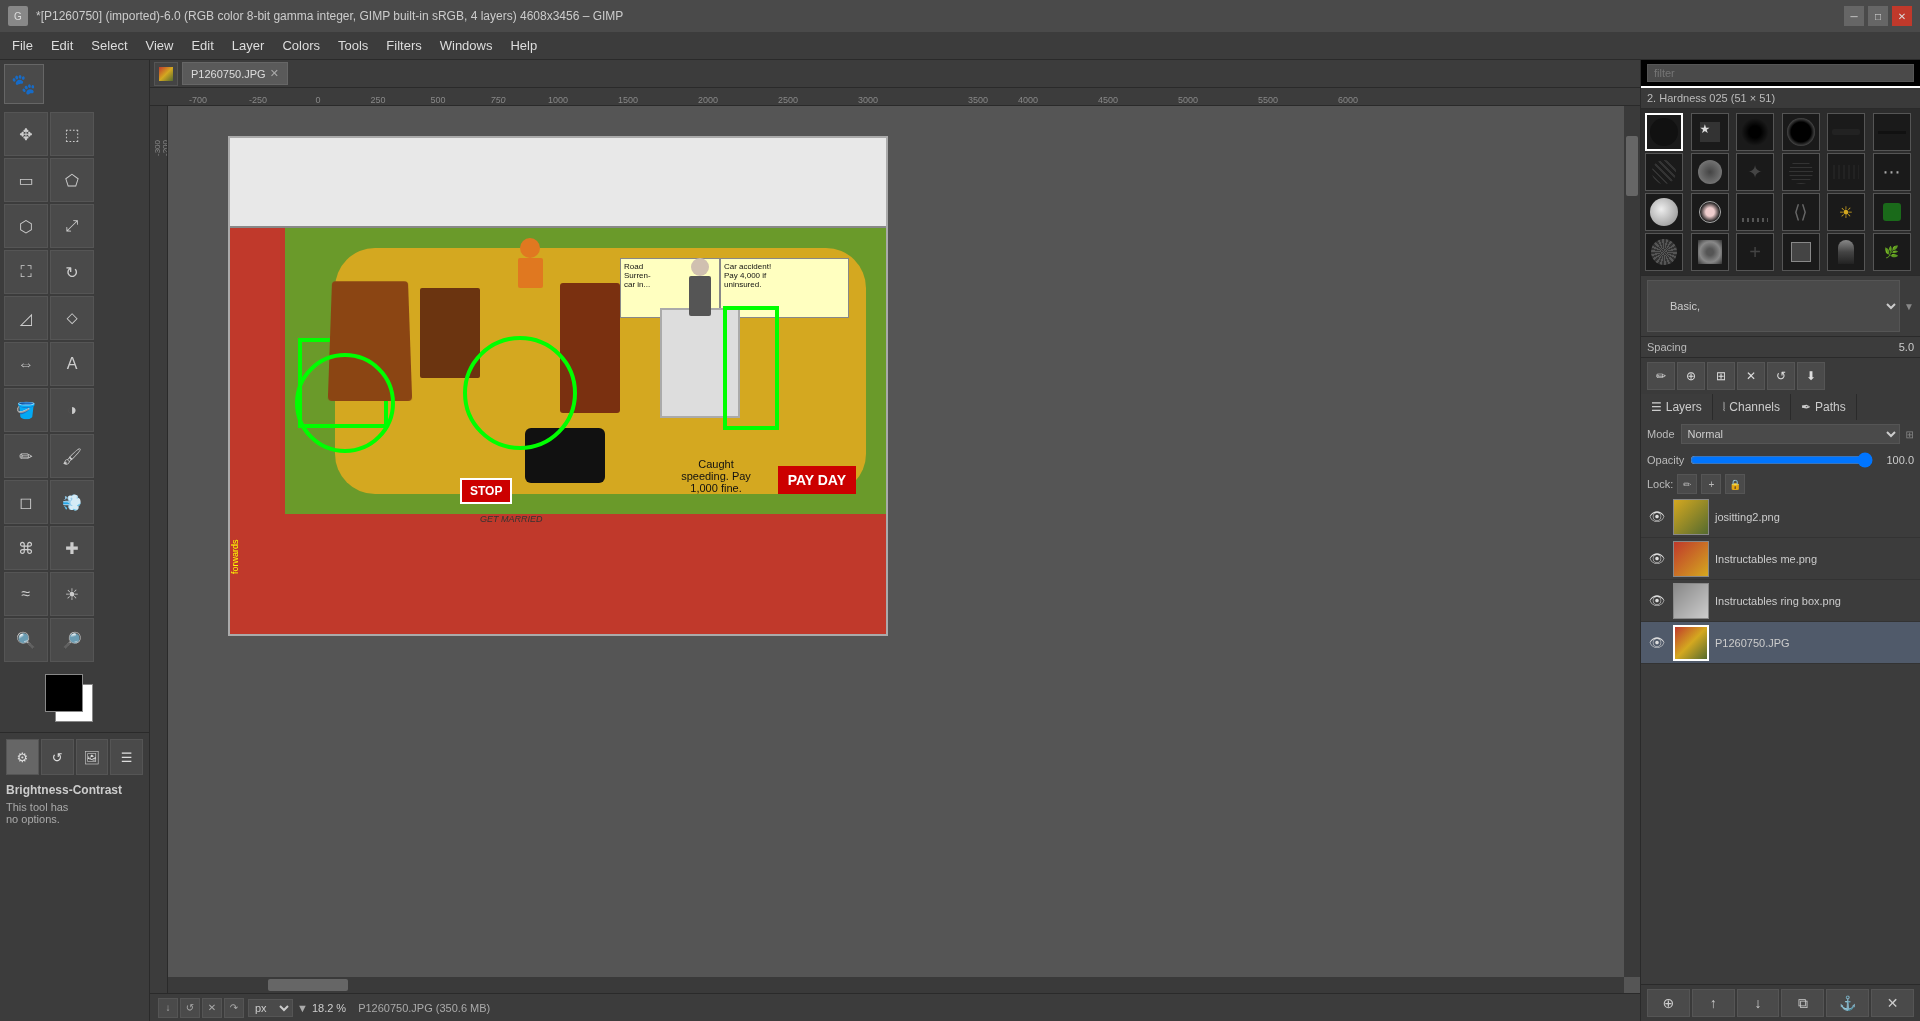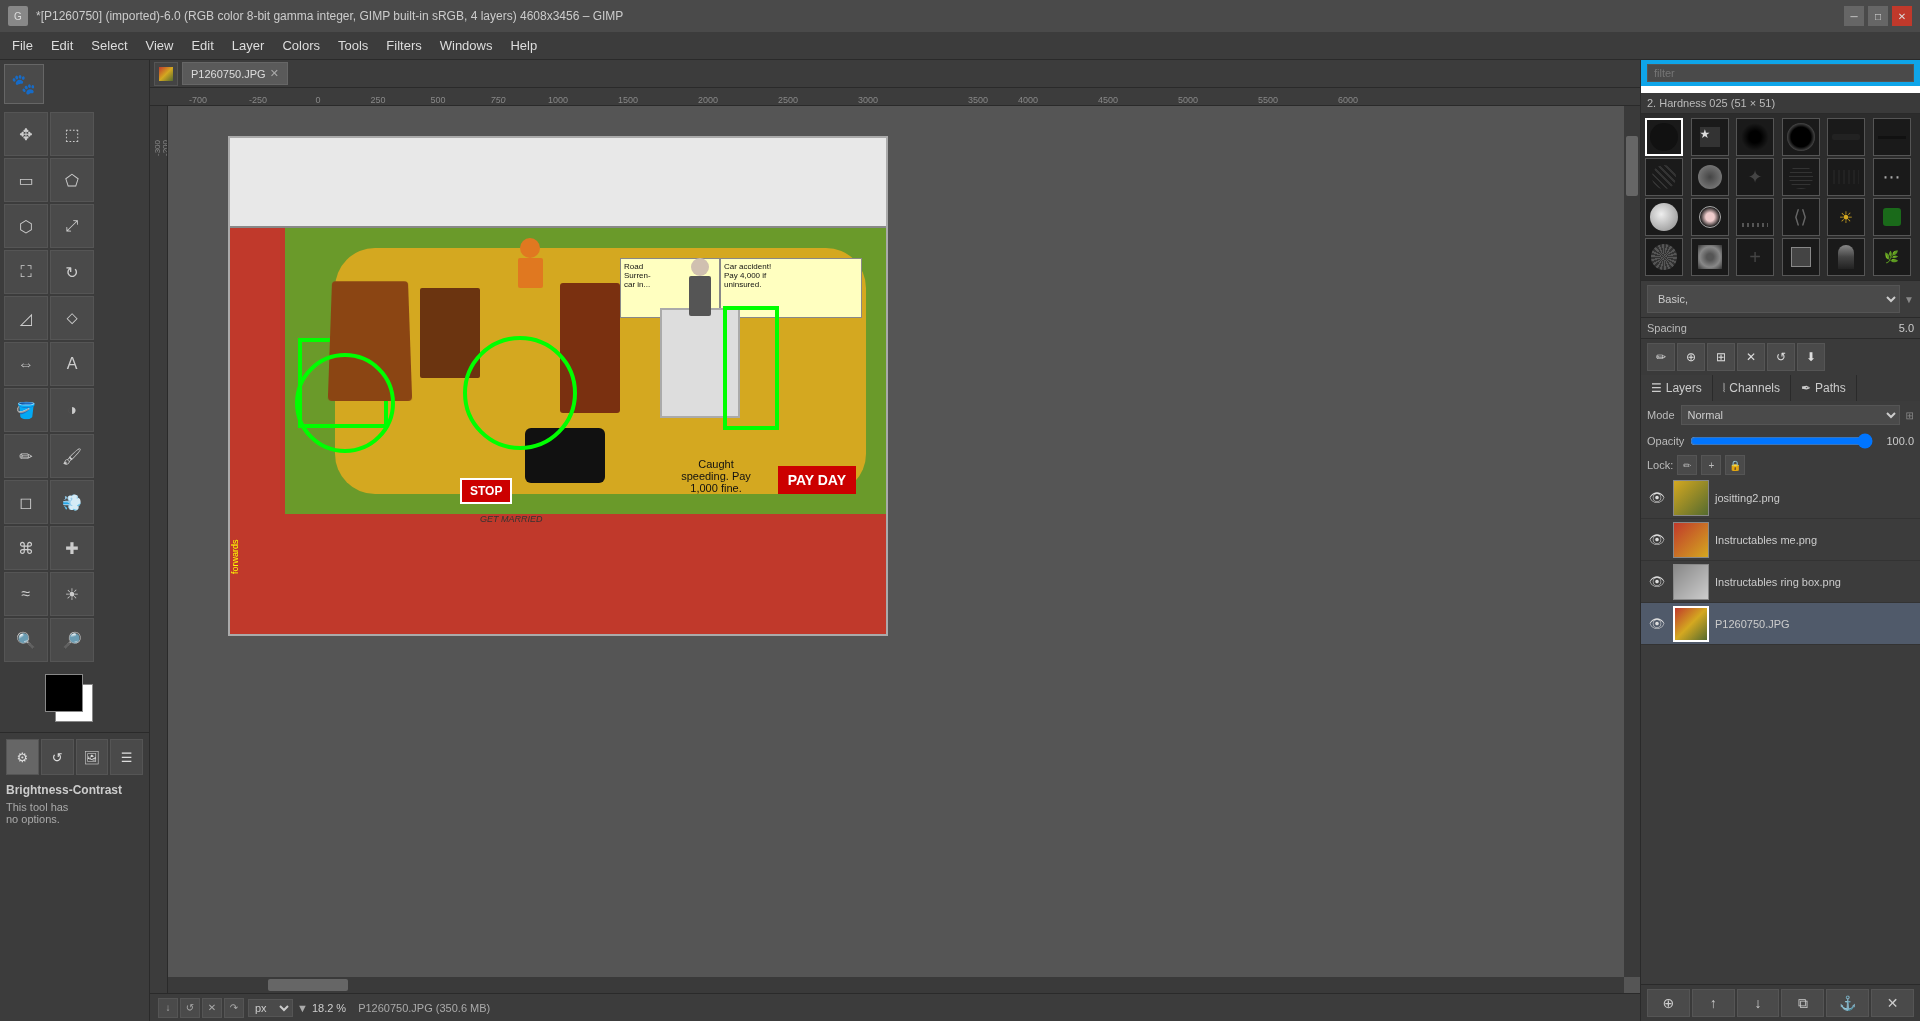--- a/index.html
+++ b/index.html
@@ -211,21 +211,21 @@
             <div style="position:absolute;left:50px;top:20px;right:20px;bottom:20px;background:#d4a820;border-radius:40px;"></div>
           </div>
 
           <div style="position:absolute;left:0;bottom:0;width:100%;height:120px;background:#c0392b;"></div>
 
           <div style="position:absolute;left:390px;top:120px;width:100px;height:60px;background:#ffffc0;border:1px solid #888;font-size:8px;color:#111;padding:3px;">
             <div>Road</div>
             <div>Surren-</div>
             <div>car in...</div>
           </div>
-          <div style="position:absolute;left:490px;top:120px;width:142px;height:60px;background:#ffffc0;border:1px solid #888;font-size:8px;color:#111;padding:3px;">
+          <div style="position:absolute;left:490px;top:120px;width:129px;height:60px;background:#ffffc0;border:1px solid #888;font-size:8px;color:#111;padding:3px;">
             <div>Car accident!</div>
             <div>Pay 4,000 if</div>
             <div>uninsured.</div>
           </div>
 
           <div style="position:absolute;left:230px;bottom:130px;background:#cc0000;color:white;padding:4px 8px;font-weight:bold;font-size:12px;border:2px solid white;">STOP</div>
 
           <div style="position:absolute;left:250px;bottom:110px;color:#333;font-size:9px;font-style:italic;">GET MARRIED</div>
 
           <div style="position:absolute;right:30px;bottom:140px;background:#cc0000;color:white;padding:6px 10px;font-weight:bold;font-size:14px;">PAY DAY</div>
@@ -291,21 +291,21 @@
         <span style="font-size:11px;color:#aaa;">▼</span>
         <span style="font-size:11px;color:#ccc;">18.2 %</span>
         <span style="font-size:11px;color:#aaa;margin-left:8px;">P1260750.JPG (350.6 MB)</span>
       </div>
     </div>
   </div>
 
   <div id="right-panel">
 
 
-    <div style="padding:4px 6px;background:#0ea5e9;border-bottom:7px solid #ffffff;">
+    <div style="padding:4px 6px;background:#000000;border-bottom:2px solid #ffffff;">
       <input type="text" style="background: rgb(74, 74, 74); border: 1px solid rgb(85, 85, 85); color: rgb(204, 204, 204); padding: 2px 6px; width: 100%; font-size: 11px;" placeholder="filter">
     </div>
 
     <div style="padding:4px 6px;font-size:11px;color:#bbb;background:#3a3a3a;border-bottom:1px solid #2a2a2a;">
       <span>2. Hardness 025 (51 × 51)</span>
     </div>
 
     <div style="padding:4px;display:grid;grid-template-columns:repeat(6,1fr);gap:2px;max-height:220px;overflow-y:auto;background:#2c2c2c;">
 
       <div style="width:38px;height:38px;background:#1a1a1a;border:2px solid #fff;display:flex;align-items:center;justify-content:center;">
@@ -379,21 +379,21 @@
         </div>
       <div style="width:38px;height:38px;background:#1a1a1a;border:1px solid #555;display:flex;align-items:center;justify-content:center;">
           <div style="width:16px;height:24px;background:linear-gradient(to bottom,#888,#444,#222);border-radius:8px 8px 0 0;"></div>
         </div>
       <div style="width:38px;height:38px;background:#1a1a1a;border:1px solid #555;display:flex;align-items:center;justify-content:center;">
           <div style="font-size:12px;color:#4a8a4a;">🌿</div>
         </div>
     </div>
 
     <div style="padding:4px 6px;display:flex;align-items:center;gap:4px;border-top:1px solid #2a2a2a;background:#3c3c3c;">
-      <select style="background:#4a4a4a;border:1px solid #555;color:#ccc;font-size:11px;padding:6px;flex:1;">
+      <select style="background:#4a4a4a;border:1px solid #555;color:#ccc;font-size:11px;padding:18px;flex:1;">
         <option>Basic,</option>
         <option>Hardness</option>
       </select>
       <span style="font-size:10px;color:#888;">▼</span>
     </div>
     <div style="padding:4px 6px;display:flex;align-items:center;justify-content:space-between;font-size:11px;color:#bbb;border-top:1px solid #2a2a2a;background:#3c3c3c;">
       <span>Spacing</span>
       <span style="color:#ccc;">5.0</span>
     </div>
 

